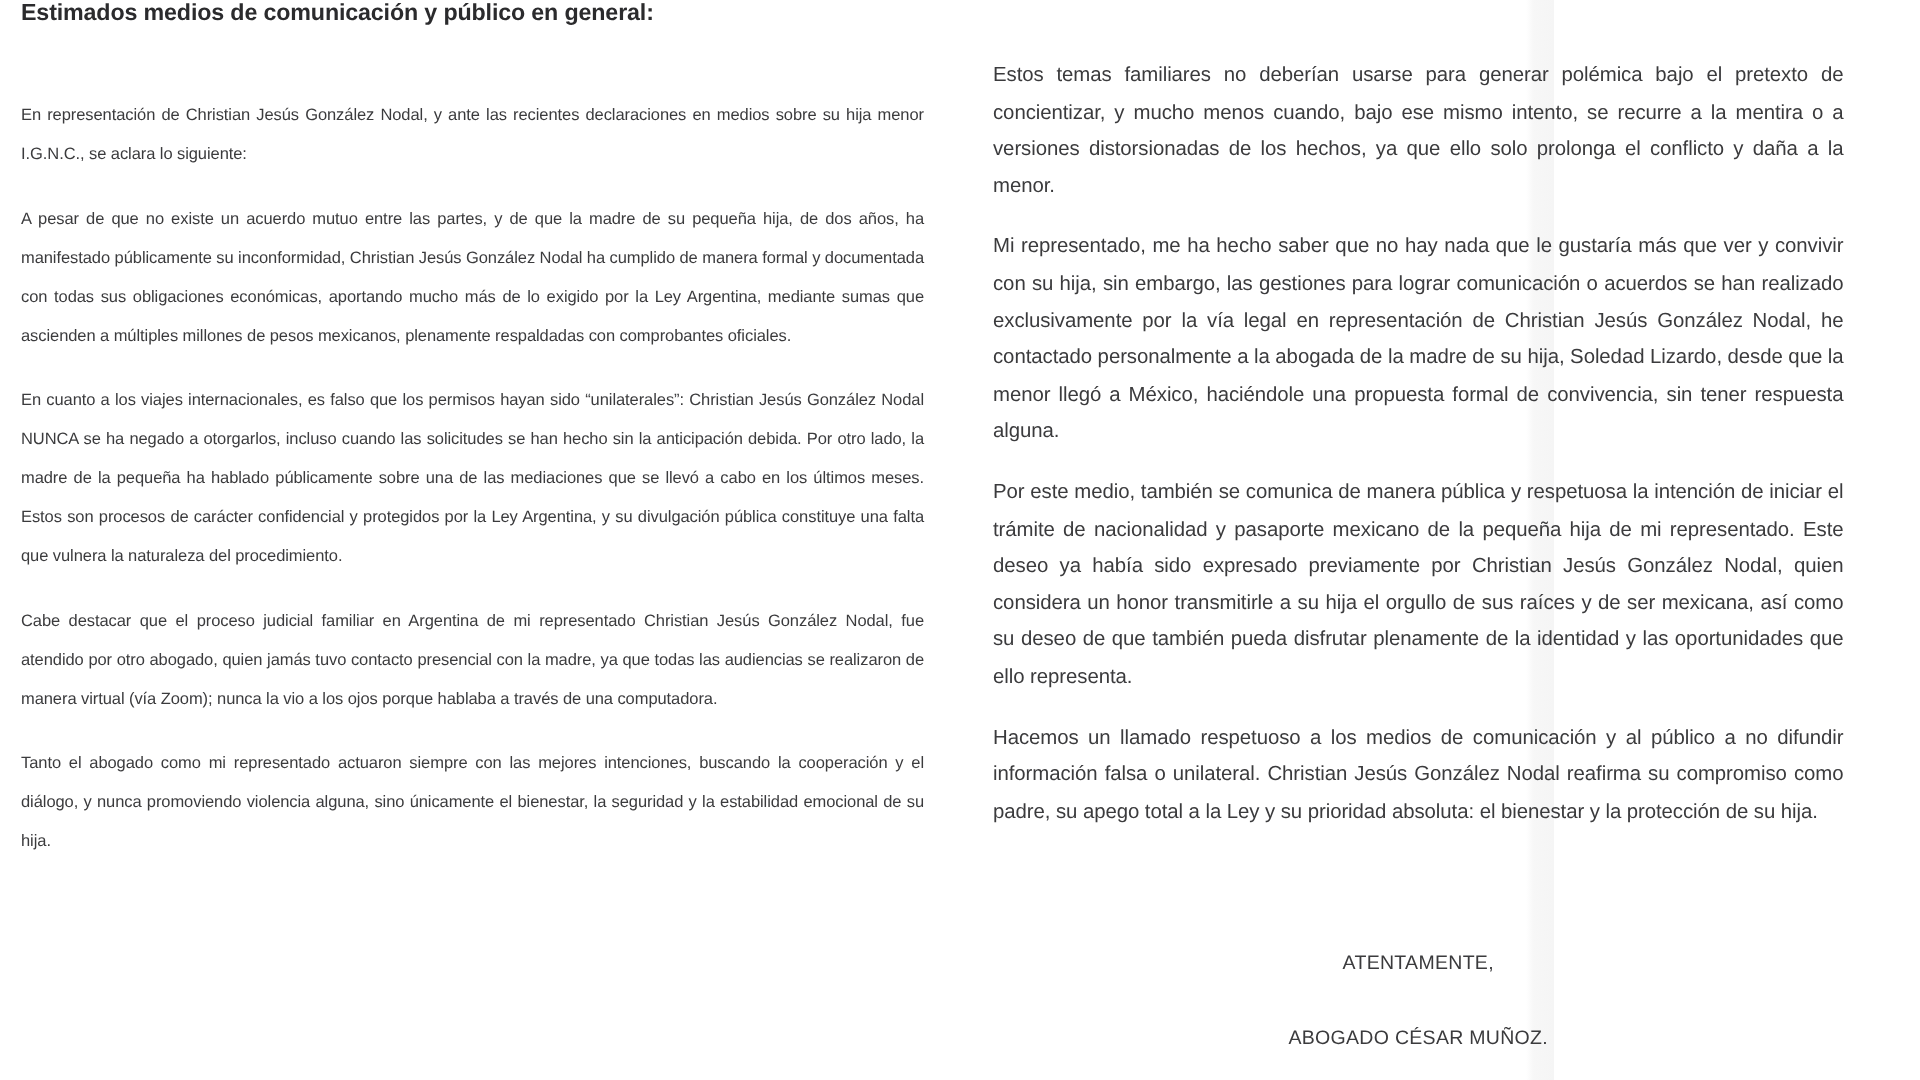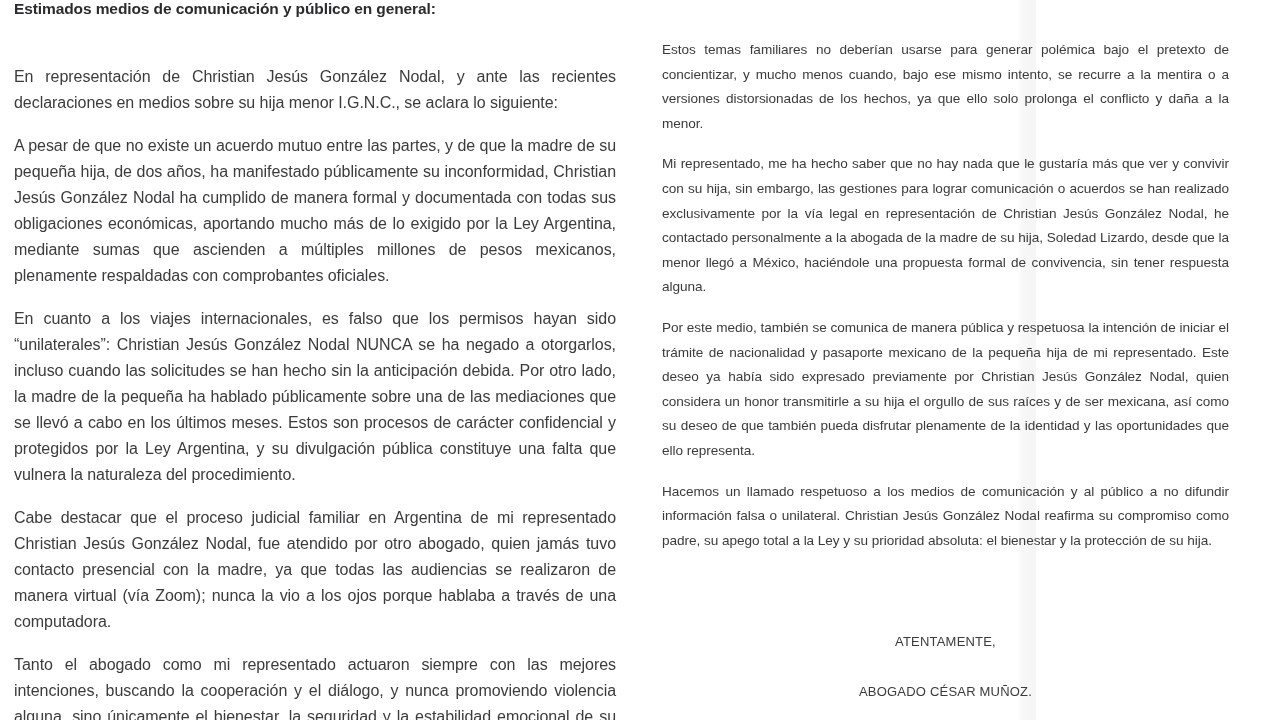--- a/index.html
+++ b/index.html
@@ -67,21 +67,21 @@
   }
 
   .col-right {
     left: 662px;
     width: 567px;
     padding-top: 38px;
   }
 
   p.para {
     margin: 0 0 17px 0;
-    font-size: 16px;
+    font-size: 11px;
     line-height: 26px;
     text-align: justify;
     text-justify: inter-word;
     color: #3b3b3d;
     letter-spacing: -0.05px;
   }
 
   .col-right p.para {
     font-size: 13.6px;
     line-height: 24.6px;

